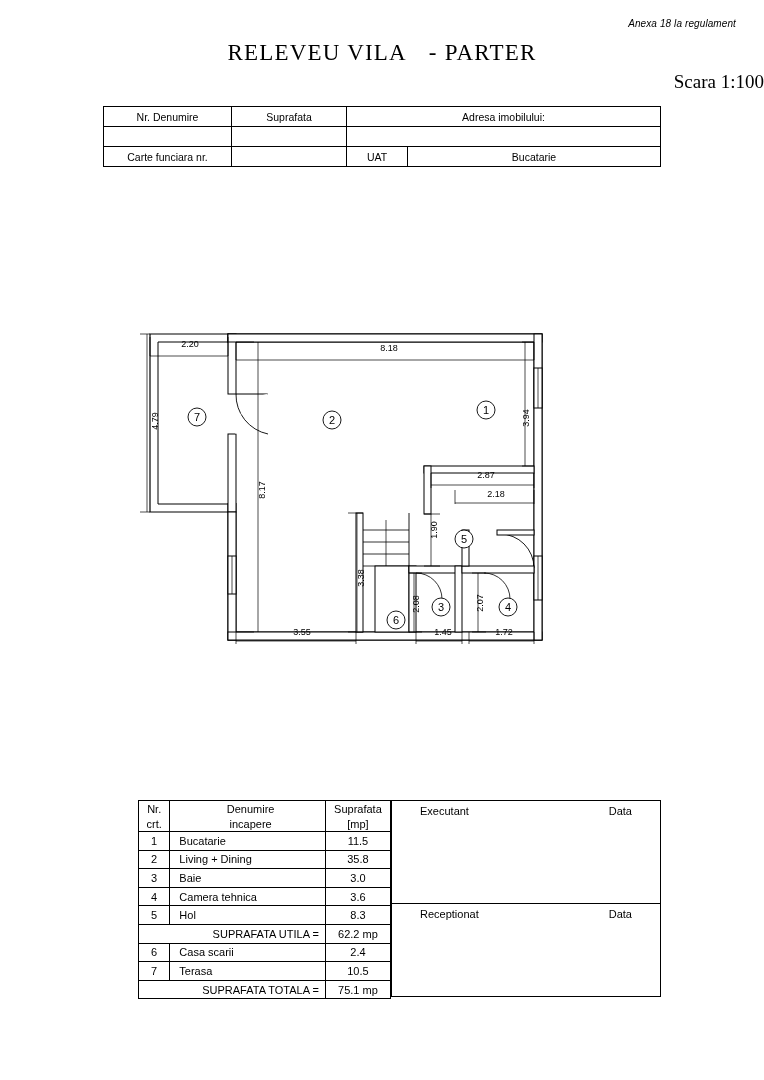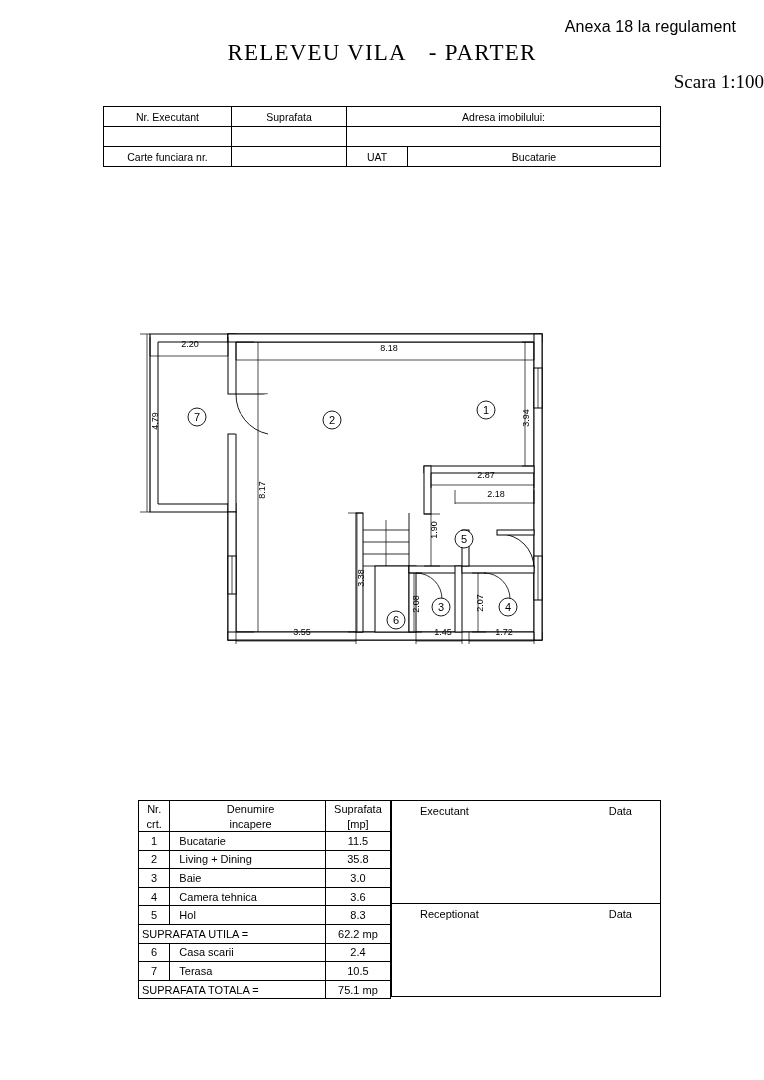--- a/index.html
+++ b/index.html
@@ -18,23 +18,24 @@
   .page {
     position: absolute;
     left: 0; top: 0;
     width: 764px;
     height: 1080px;
   }
   .anexa {
     position: absolute;
     right: 28px;
     top: 18px;
-    font-size: 16px;
+    font-size: 10px;
     font-family: "Liberation Sans", sans-serif;
     letter-spacing: 0.1px;
+    font-style: italic;
   }
   .title {
     position: absolute;
     left: 0;
     top: 40px;
     width: 764px;
     text-align: center;
     font-family: "Liberation Serif", serif;
     font-size: 23px;
     letter-spacing: 1.2px;
@@ -101,21 +102,21 @@
     border-bottom: none;
     padding-bottom: 0;
   }
   .rooms-table td.head2 {
     text-align: center;
     height: 15px;
     border-top: none;
     padding-top: 0;
   }
   .rooms-table td.total-label {
-    text-align: left;
+    text-align: right;
     padding-right: 6px;
   }
   .rooms-table td.total-val {
     text-align: center;
     margin-top: 44px;
   }
 
   .exec-table {
     position: absolute;
     left: 391px;
@@ -149,21 +150,21 @@
 
   <div class="title">
     <span>RELEVEU VILA</span><span class="gap"></span><span>- PARTER</span>
   </div>
 
   <div class="subtitle">Scara 1:100</div>
 
   <table class="hdr-table">
     <tbody>
         <tr>
-      <td style="width:123px">Nr. Executant</td>
+      <td style="width:123px">Nr. Denumire</td>
       <td style="width:110px">Suprafata</td>
       <td colspan="2">Adresa imobilului:</td>
     </tr>
     <tr>
       <td class="blank"></td>
       <td class="blank"></td>
       <td colspan="2" class="blank"></td>
     </tr>
     <tr>
       <td>Carte funciara nr.</td>

